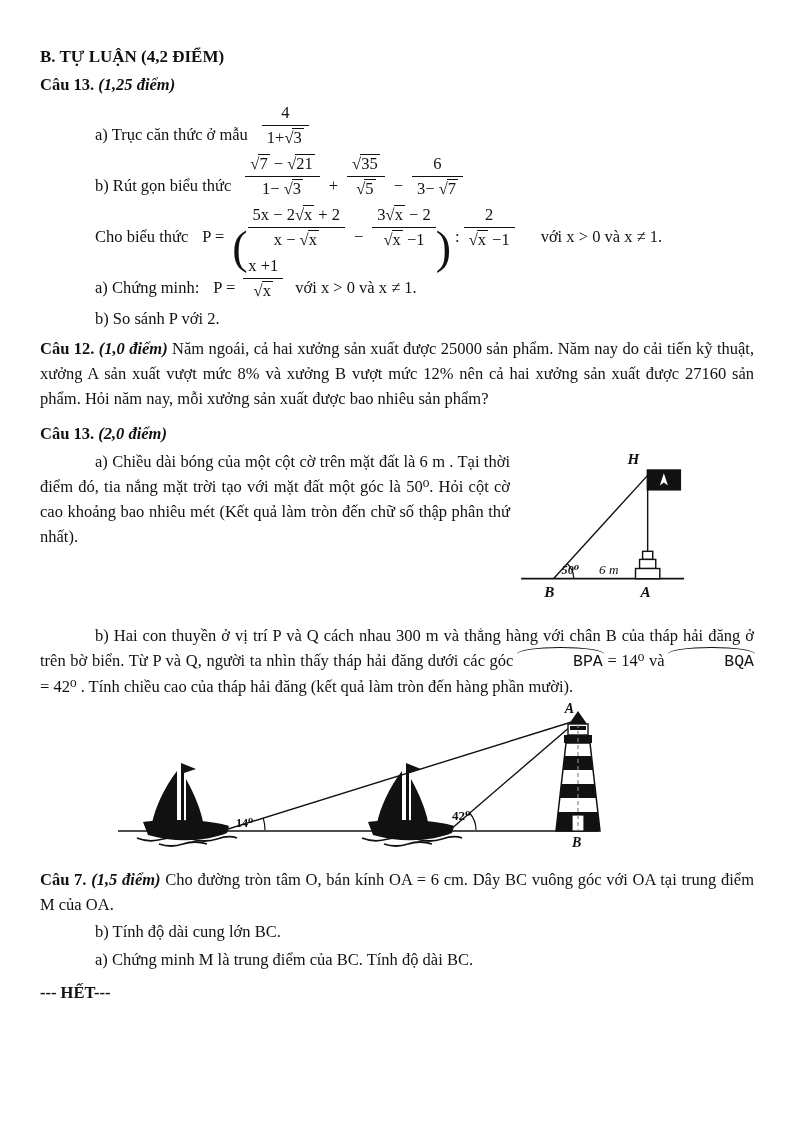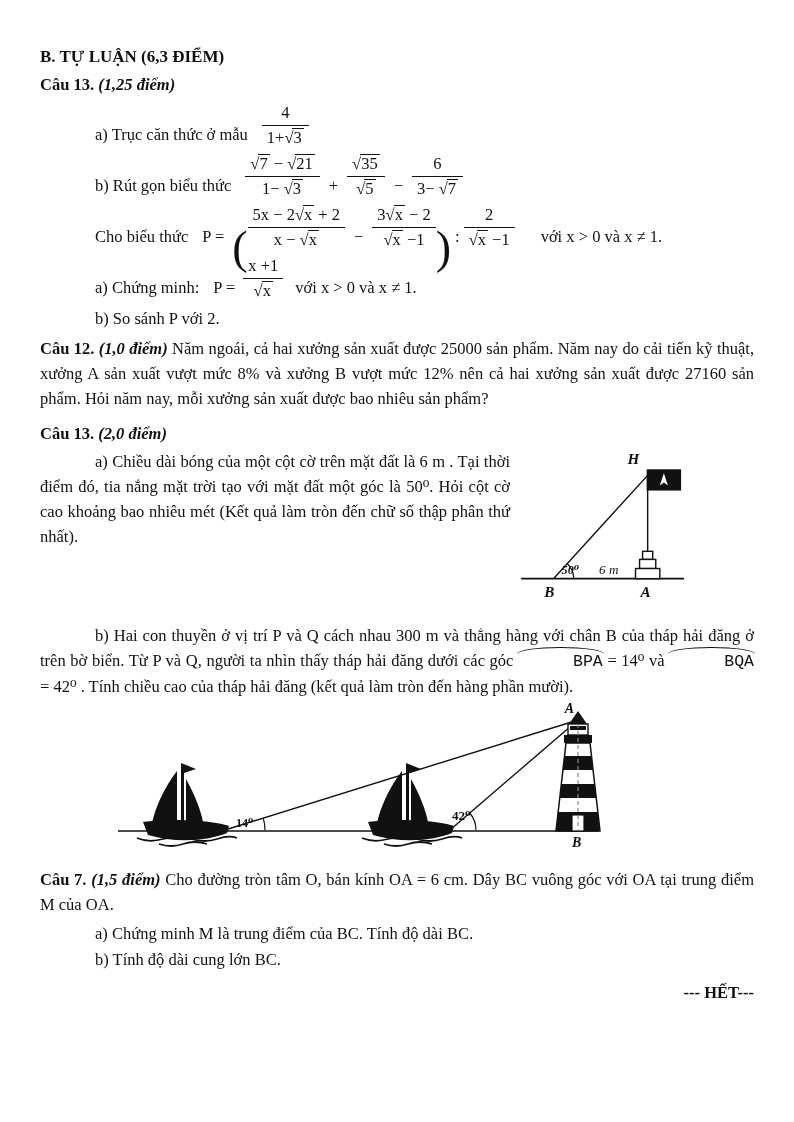--- a/index.html
+++ b/index.html
@@ -28,29 +28,29 @@
   .indent{margin-left:55px;}
   .para{text-align:justify;margin:0;}
   .para.first-ind{text-indent:55px;}
   .q13a-wrap{display:flow-root;margin-top:4px;}
   .fig1-box{float:right;width:238px;margin:0 0 0 6px;}
   .overarc{position:relative;display:inline-block;font-family:Liberation Mono, monospace;}
   .overarc::before{content:'';position:absolute;left:-1px;right:-1px;top:-3px;height:6px;
     border-top:1.6px solid #111;border-radius:50% 50% 0 0 / 100% 100% 0 0;}
   .fig2-box{margin:4px 0 0 40px;}
   .fig text{font-family:"Liberation Serif","DejaVu Serif",serif;fill:#111;}
-  .end-line{text-align:right;font-weight:bold;margin-top:8px;}
+  .end-line{text-align:left;font-weight:bold;margin-top:8px;}
   .mb2{margin-bottom:2px;} .mt6{margin-top:6px;} .mt10{margin-top:10px;} .mt14{margin-top:14px;}
 </style>
 </head>
 <body>
 
 <div class="page">
 
-  <div class="section-title">B. TỰ LUẬN (6,3 ĐIỂM)</div>
+  <div class="section-title">B. TỰ LUẬN (4,2 ĐIỂM)</div>
 
   <div class="qline">
     <span class="qlabel">Câu 13.</span>
     <span class="qpoints">(1,25 điểm)</span>
   </div>
 
   <div class="mrow indent mt6">
     <span class="t">a) Trục căn thức ở mẫu</span>
     <span class="gap"></span>
     <span class="frac">
@@ -205,18 +205,18 @@
       <text x="156" y="124" font-size="12" font-weight="600">14⁰</text>
       <text x="372" y="117" font-size="13" font-weight="600">42⁰</text>
     </svg>
   </div>
 
   <p class="para" style="margin-top:2px;">
     <span class="qlabel">Câu 7.</span>
     <span class="qpoints">(1,5 điểm)</span>
     <span>Cho đường tròn tâm O, bán kính OA = 6 cm. Dây BC vuông góc với OA tại trung điểm M của OA.</span>
   </p>
+  <div class="indent mb2" style="margin-top:2px;">b) Tính độ dài cung lớn BC.</div>
   <div class="indent" style="margin-top:4px;">a) Chứng minh M là trung điểm của BC. Tính độ dài BC.</div>
-  <div class="indent mb2" style="margin-top:2px;">b) Tính độ dài cung lớn BC.</div>
 
   <div class="end-line">--- HẾT---</div>
 
 </div>
 
 </body></html>

